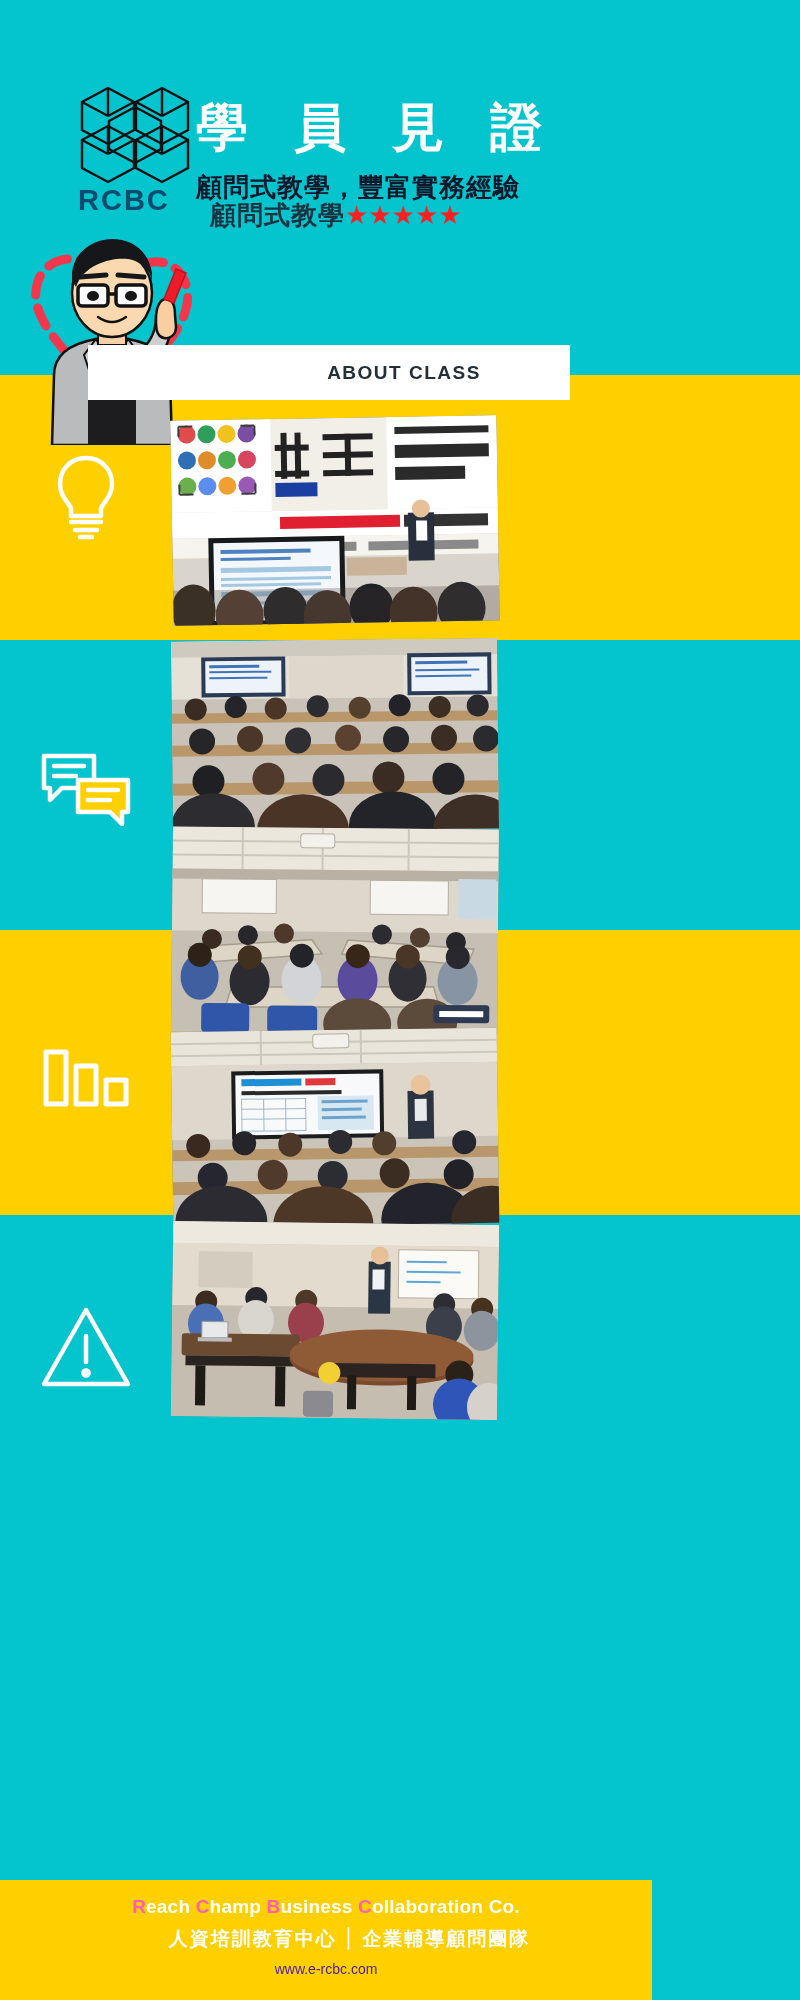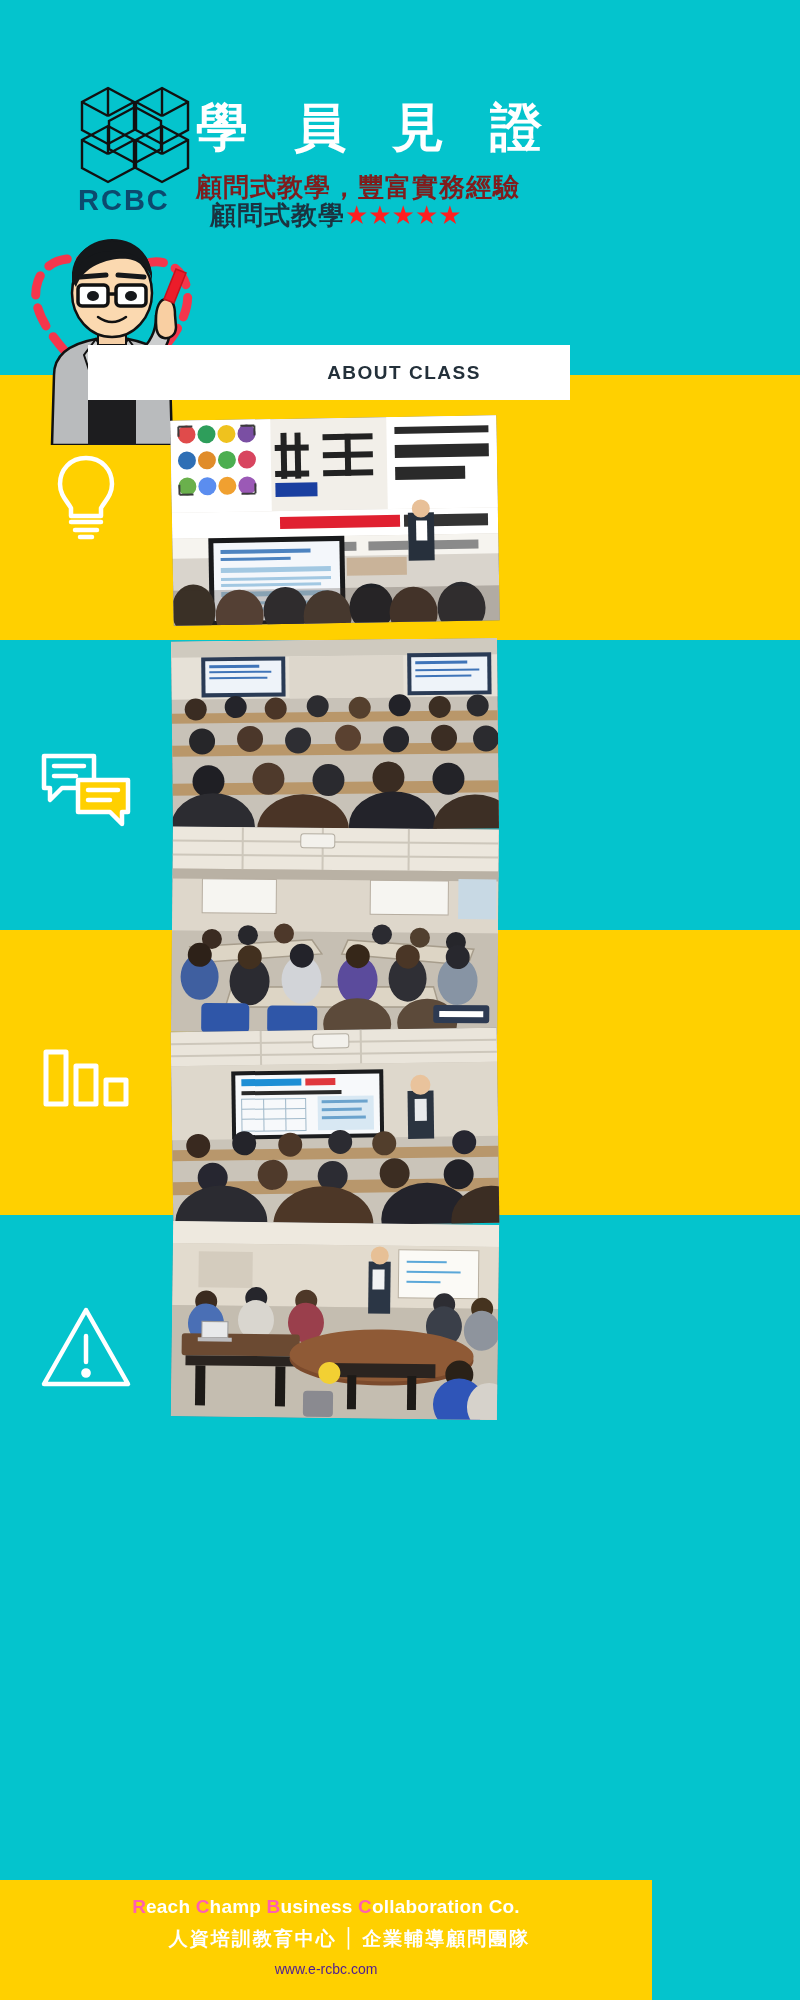--- a/index.html
+++ b/index.html
@@ -34,21 +34,21 @@
   }
 
   .title-main {
     position:absolute; left:196px; top:100px;
     font-size:52px; font-weight:bold; color:#ffffff;
     letter-spacing:14px; line-height:1.05;
     font-family:"DejaVu Sans", sans-serif;
   }
   .title-sub1 {
     position:absolute; left:196px; top:170px;
-    font-size:26px; font-weight:bold; color:#7f1d1d;
+    font-size:26px; font-weight:bold; color:#0f172a;
     letter-spacing:1px; white-space:nowrap;
     font-family:"DejaVu Sans", sans-serif;
   }
   .title-sub2 {
     position:absolute; left:210px; top:198px;
     font-size:26px; font-weight:bold; color:#1b3340;
     letter-spacing:1px; white-space:nowrap;
     font-family:"DejaVu Sans", sans-serif;
   }
   .stars { color:#ff1f1f; letter-spacing:0px; }

